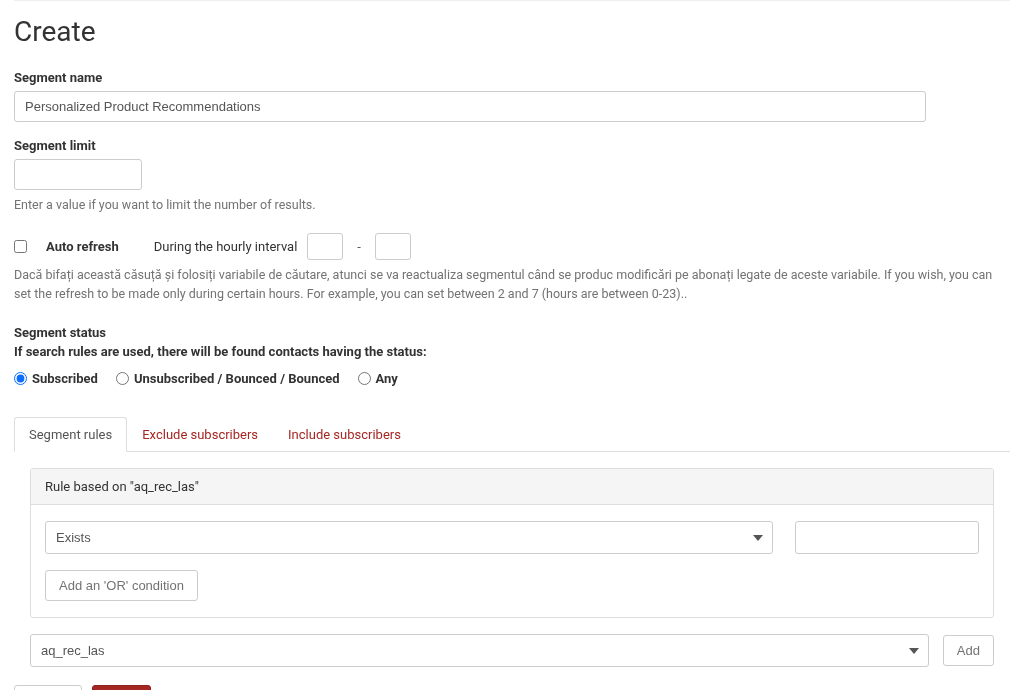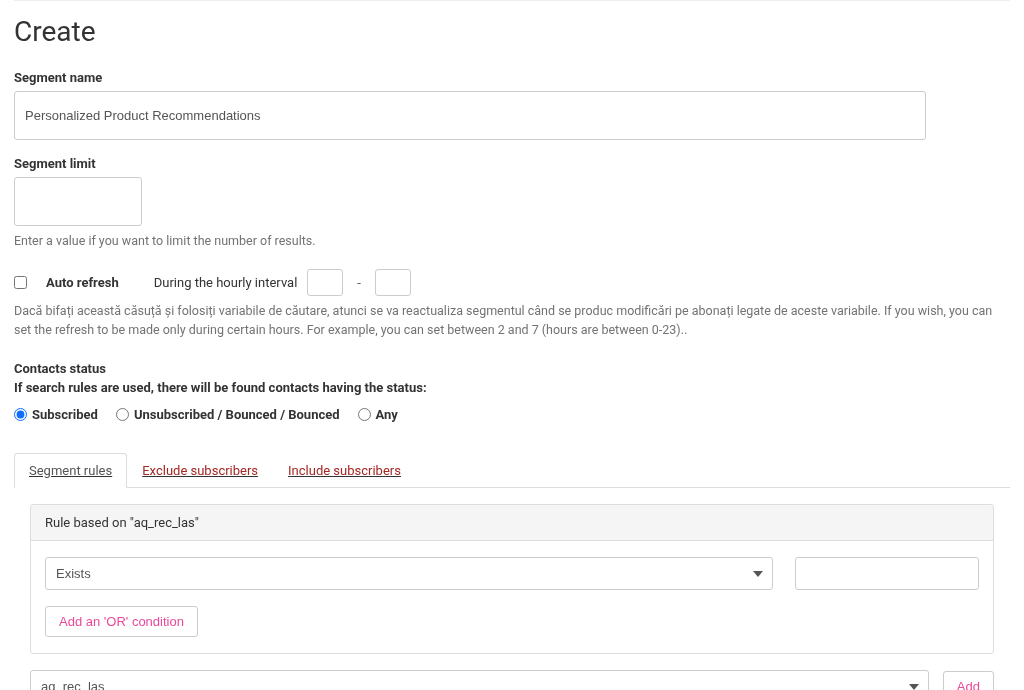--- a/index.html
+++ b/index.html
@@ -24,21 +24,21 @@
     .field-label {
       display: block;
       font-weight: 700;
       font-size: 13px;
       margin-bottom: 6px;
       color: #333;
     }
     .text-input {
       width: 100%;
       max-width: 912px;
-      padding: 16px 10px;
+      padding: 7px 10px;
       border: 1px solid #ccc;
       border-radius: 3px;
       font-size: 13px;
       color: #555;
     }
     .text-input.small { width: 128px; }
     .text-input.tiny { width: 36px; padding: 5px 6px; }
     .help-text {
       font-size: 12.5px;
       color: #737373;
@@ -87,21 +87,20 @@
       display: flex;
       align-items: center;
       gap: 5px;
       font-weight: 700;
       font-size: 13px;
     }
     .radio-item input[type="radio"] { accent-color: #0d6efd; }
     .tabs {
       display: flex;
       border-bottom: 1px solid #ddd;
-      text-decoration: underline;
     }
     .tab {
       padding: 9px 14px;
       font-size: 13px;
       cursor: pointer;
       color: #a52723;
       border: 1px solid transparent;
       border-bottom: none;
       position: relative;
       top: 1px;
@@ -165,21 +164,21 @@
       height: 6px;
       color: #555;
     }
     .btn {
       display: inline-block;
       padding: 7px 13px;
       border: 1px solid #ccc;
       border-radius: 3px;
       background: #fff;
       font-size: 13px;
-      color: #ec4899;
+      color: #737373;
       cursor: pointer;
     }
     .btn-primary {
       background: #a52723;
       border-color: #8e201d;
       color: #fff;
       font-weight: 700;
     }
     .field-add-row {
       display: flex;
@@ -222,21 +221,21 @@
   </label>
   <span class="interval-label">During the hourly interval</span>
   <input type="text" class="text-input tiny" value="" style="">
   <span class="dash">-</span>
   <input type="text" class="text-input tiny" value="" style="">
 </div>
 <div class="help-text" style="max-width:980px;">Dacă bifați această căsuță și folosiți variabile de căutare, atunci se va reactualiza segmentul când se produc modificări pe abonați legate de aceste variabile. If you wish, you can set the refresh to be made only during certain hours. For example, you can set between 2 and 7 (hours are between 0-23)..</div>
 
 <div style="height:22px;"></div>
 
-<div class="section-heading">Contacts status</div>
+<div class="section-heading">Segment status</div>
 <div class="section-subtext">If search rules are used, there will be found contacts having the status:</div>
 
 <div class="radio-row">
   <label class="radio-item">
     <input type="radio" name="cstatus" checked="" style="">
     <span>Subscribed</span>
   </label>
   <label class="radio-item">
     <input type="radio" name="cstatus" style="">
     <span>Unsubscribed / Bounced / Bounced</span>

